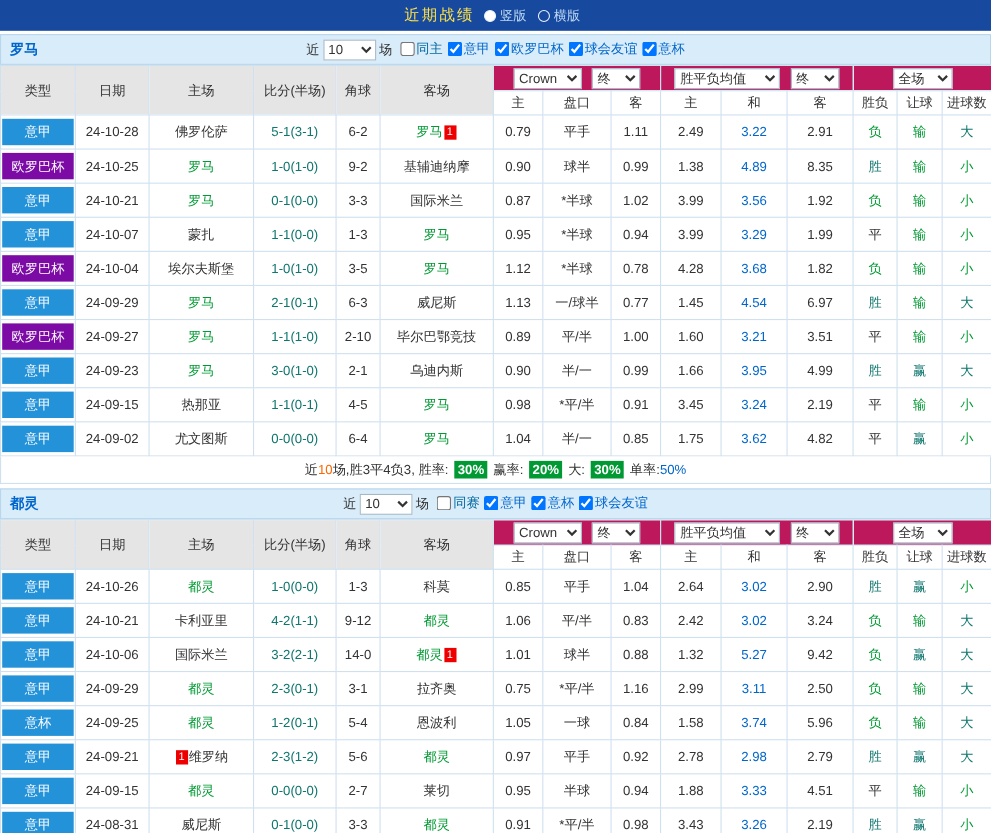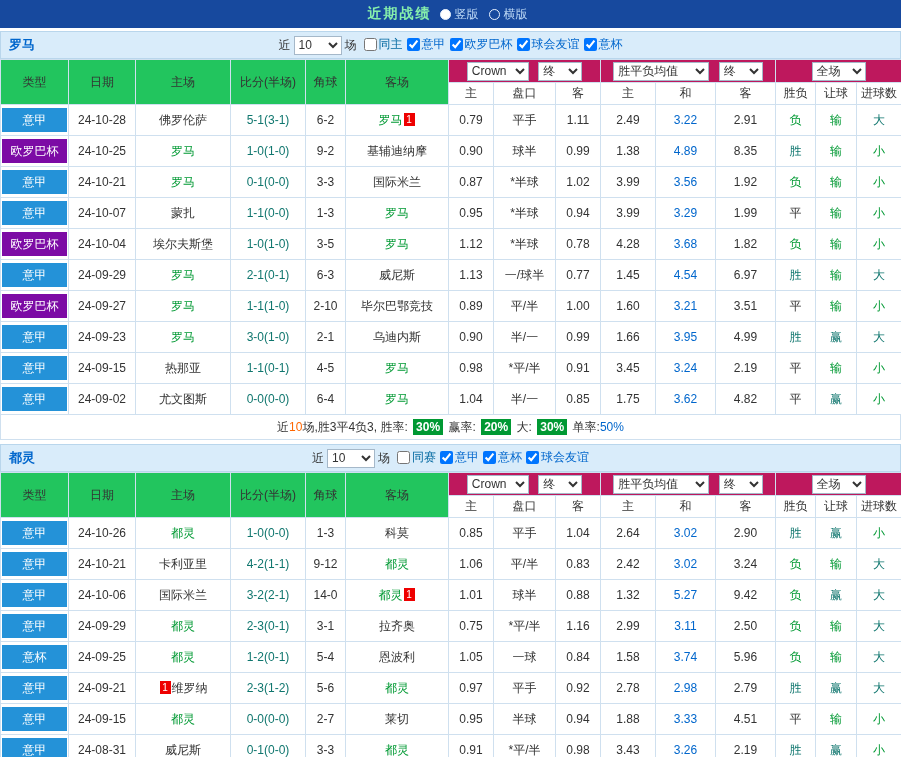--- a/index.html
+++ b/index.html
@@ -1,38 +1,38 @@
 <!DOCTYPE html>
 <html><head>
 <meta charset="utf-8">
 <style>
   html,body{margin:0;padding:0;}
   body{width:901px;font-family:"Liberation Sans","DejaVu Sans",sans-serif;font-size:12px;color:#333;background:#fff;}
 
   .topbar{height:28px;background:#17499e;display:flex;align-items:center;justify-content:center;gap:8px;}
-  .topbar .title{color:#86efac;font-weight:bold;font-size:14px;letter-spacing:2px;}
+  .topbar .title{color:#fde047;font-weight:normal;font-size:14px;letter-spacing:2px;}
   .radio-group{display:flex;align-items:center;gap:4px;}
   .radio{width:9px;height:9px;border-radius:50%;border:1px solid #e8f2ff;display:inline-block;background:transparent;cursor:pointer;}
   .radio.on{background:#fff;}
   .radio-label{color:#bcd8f5;font-size:12px;cursor:pointer;margin-right:6px;}
 
   .spacer{height:3px;}
   .spacer2{height:4px;}
 
   .section-bar{position:relative;height:26px;background:#d9ecfa;border:1px solid #b9d6ec;display:flex;align-items:center;}
   .team-name{position:absolute;left:8px;color:#0066cc;font-weight:bold;font-size:13px;}
   .filters{margin:0 auto;display:flex;align-items:center;gap:3px;}
   .cb{display:inline-flex;align-items:center;margin-left:4px;cursor:pointer;}
   .cb input{width:13px;height:13px;margin:0 2px 0 0;}
   .cb-on{color:#0066cc;}
   .cb-off{color:#0369a1;}
 
   table{width:901px;border-collapse:collapse;table-layout:fixed;}
   th,td{border:1px solid #cfe0ef;text-align:center;font-size:12px;overflow:hidden;white-space:nowrap;padding:0;}
-  thead .mh{background:#22c55e;font-weight:normal;height:43px;color:#333;}
+  thead .mh{background:#e5e5e5;font-weight:normal;height:43px;color:#333;}
   tr.select-row th.selcell{height:22px;background:#be185d;font-weight:normal;}
   tr.sub-row th{height:21px;background:#fff;font-weight:normal;color:#333;}
   tbody td{height:28px;background:#fff;}
 
   td.league{padding:1px;background:#fff;}
   .lg{height:24px;line-height:24px;color:#fff;font-size:12px;}
   .lg-blue{background:#2492d8;}
   .lg-purple{background:#7c0ba5;}
 
   .c-red{color:#0f766e;}

